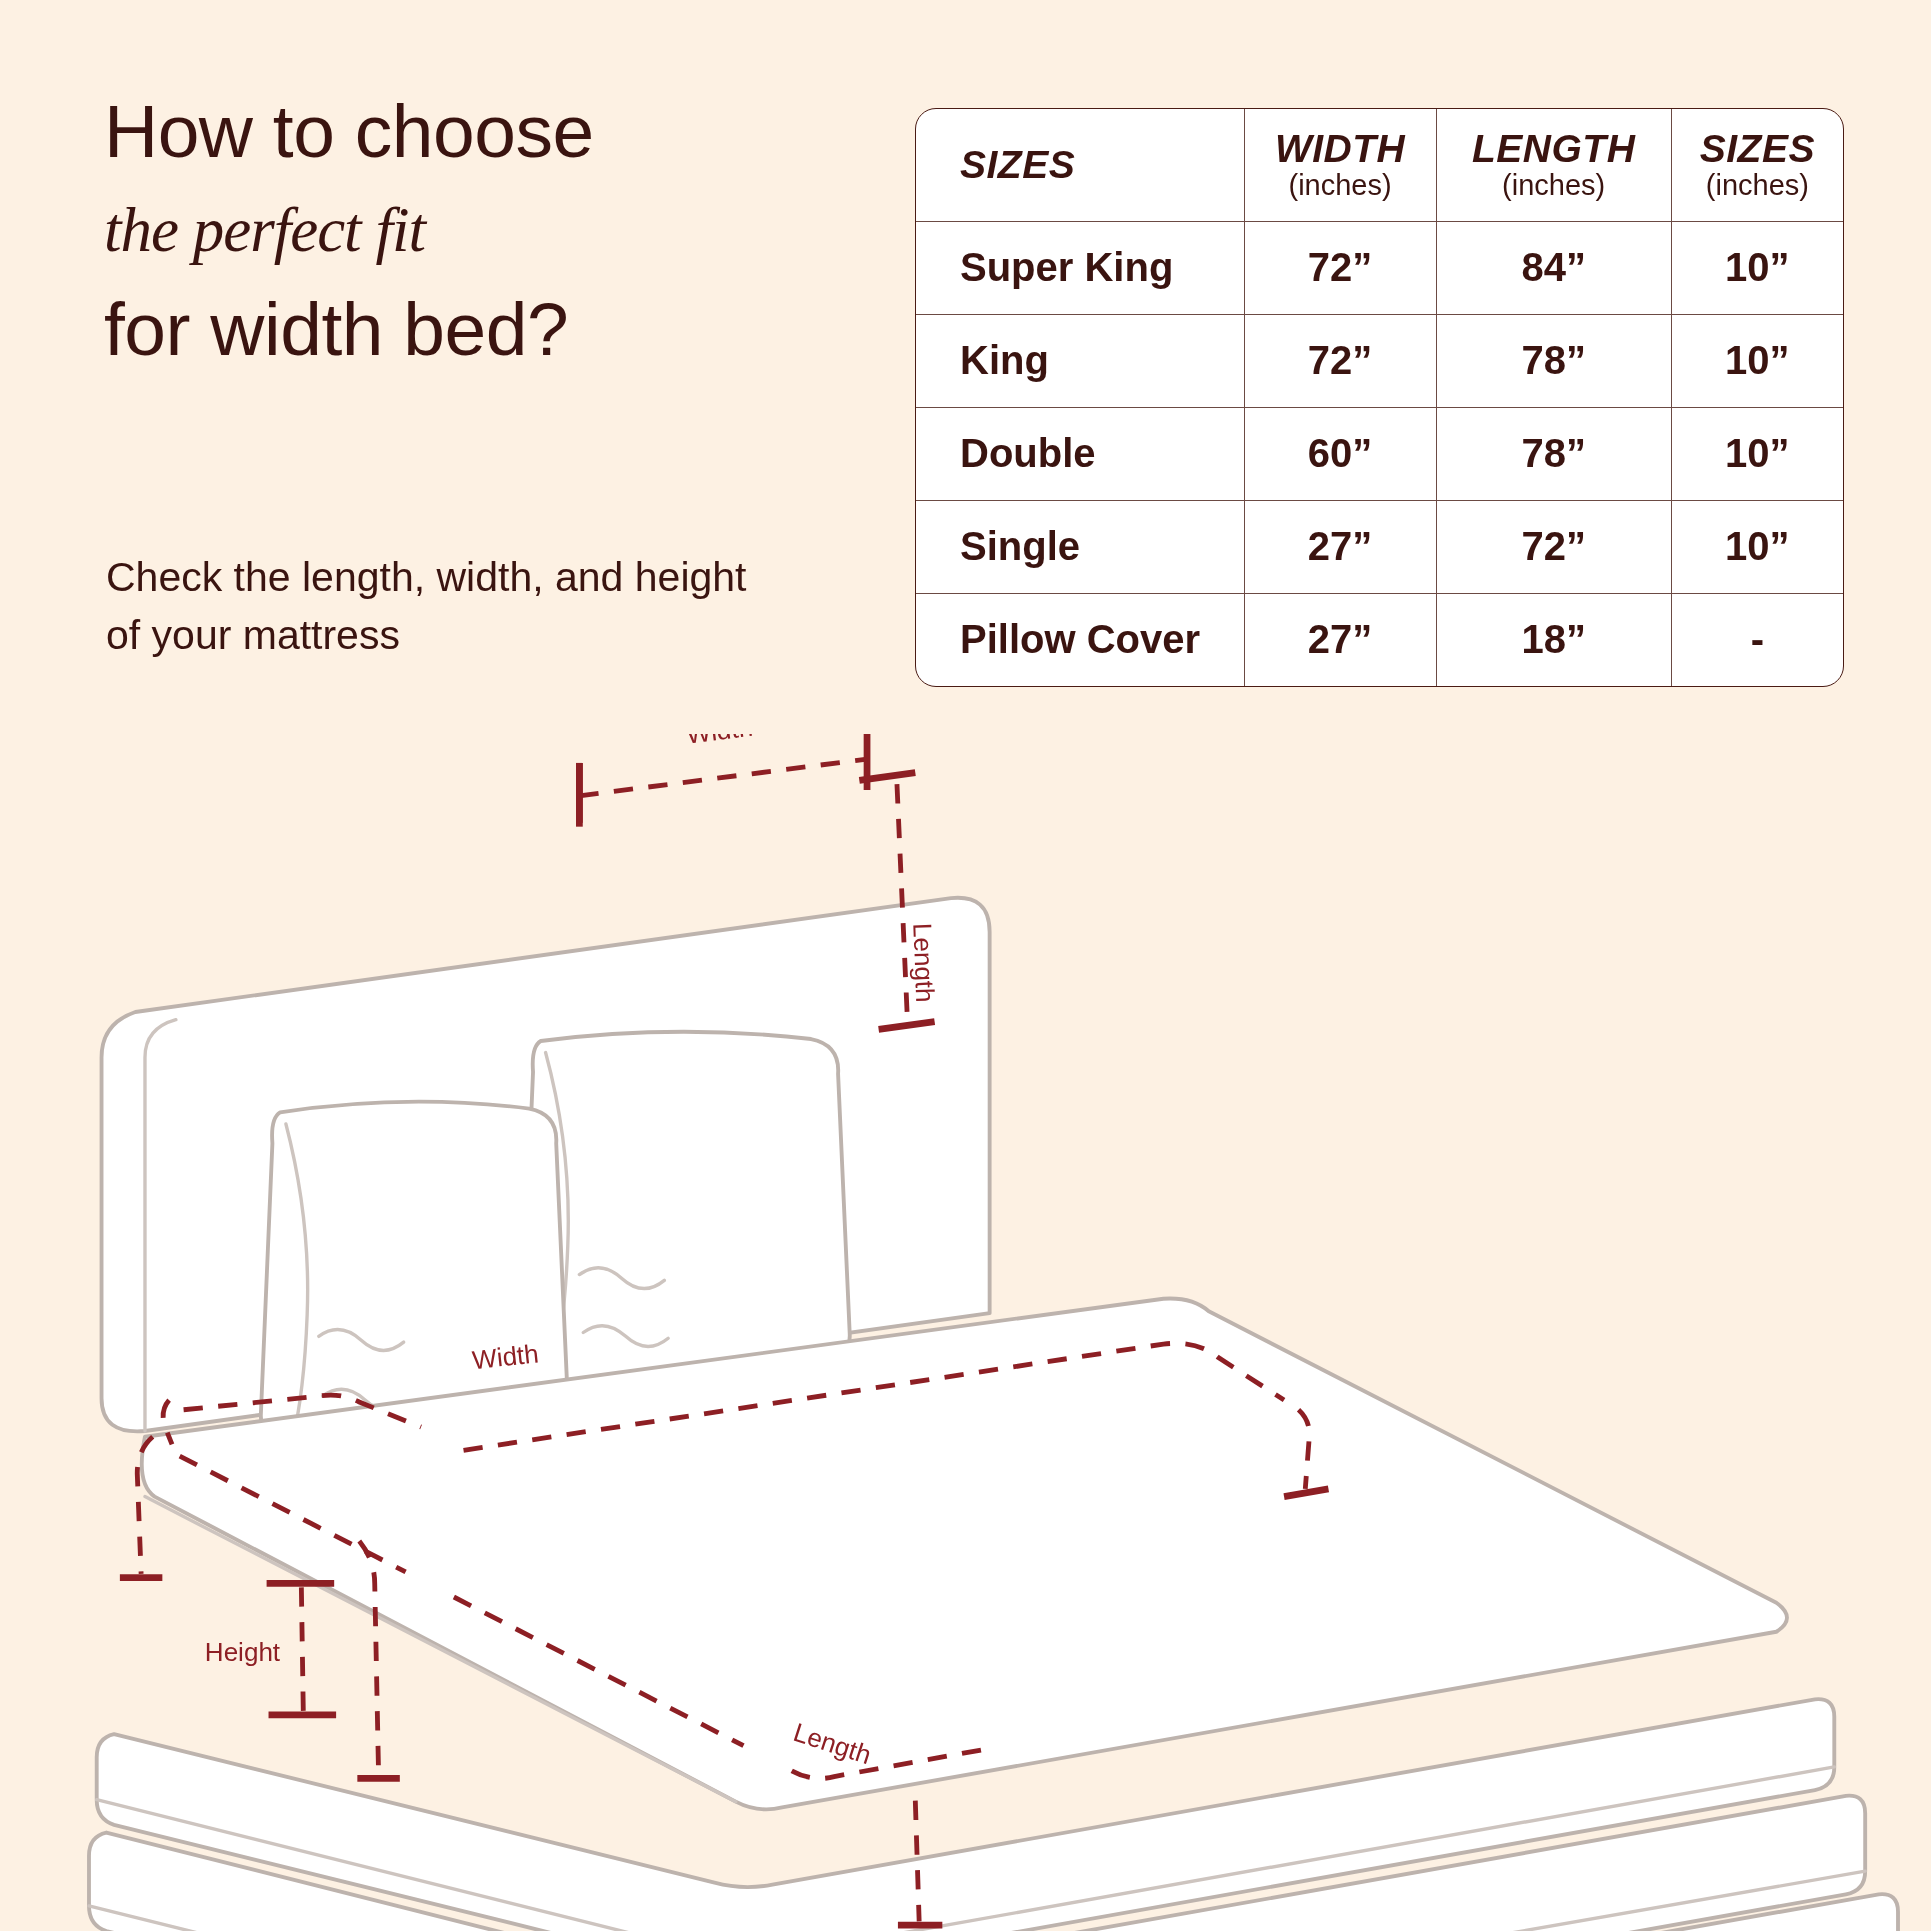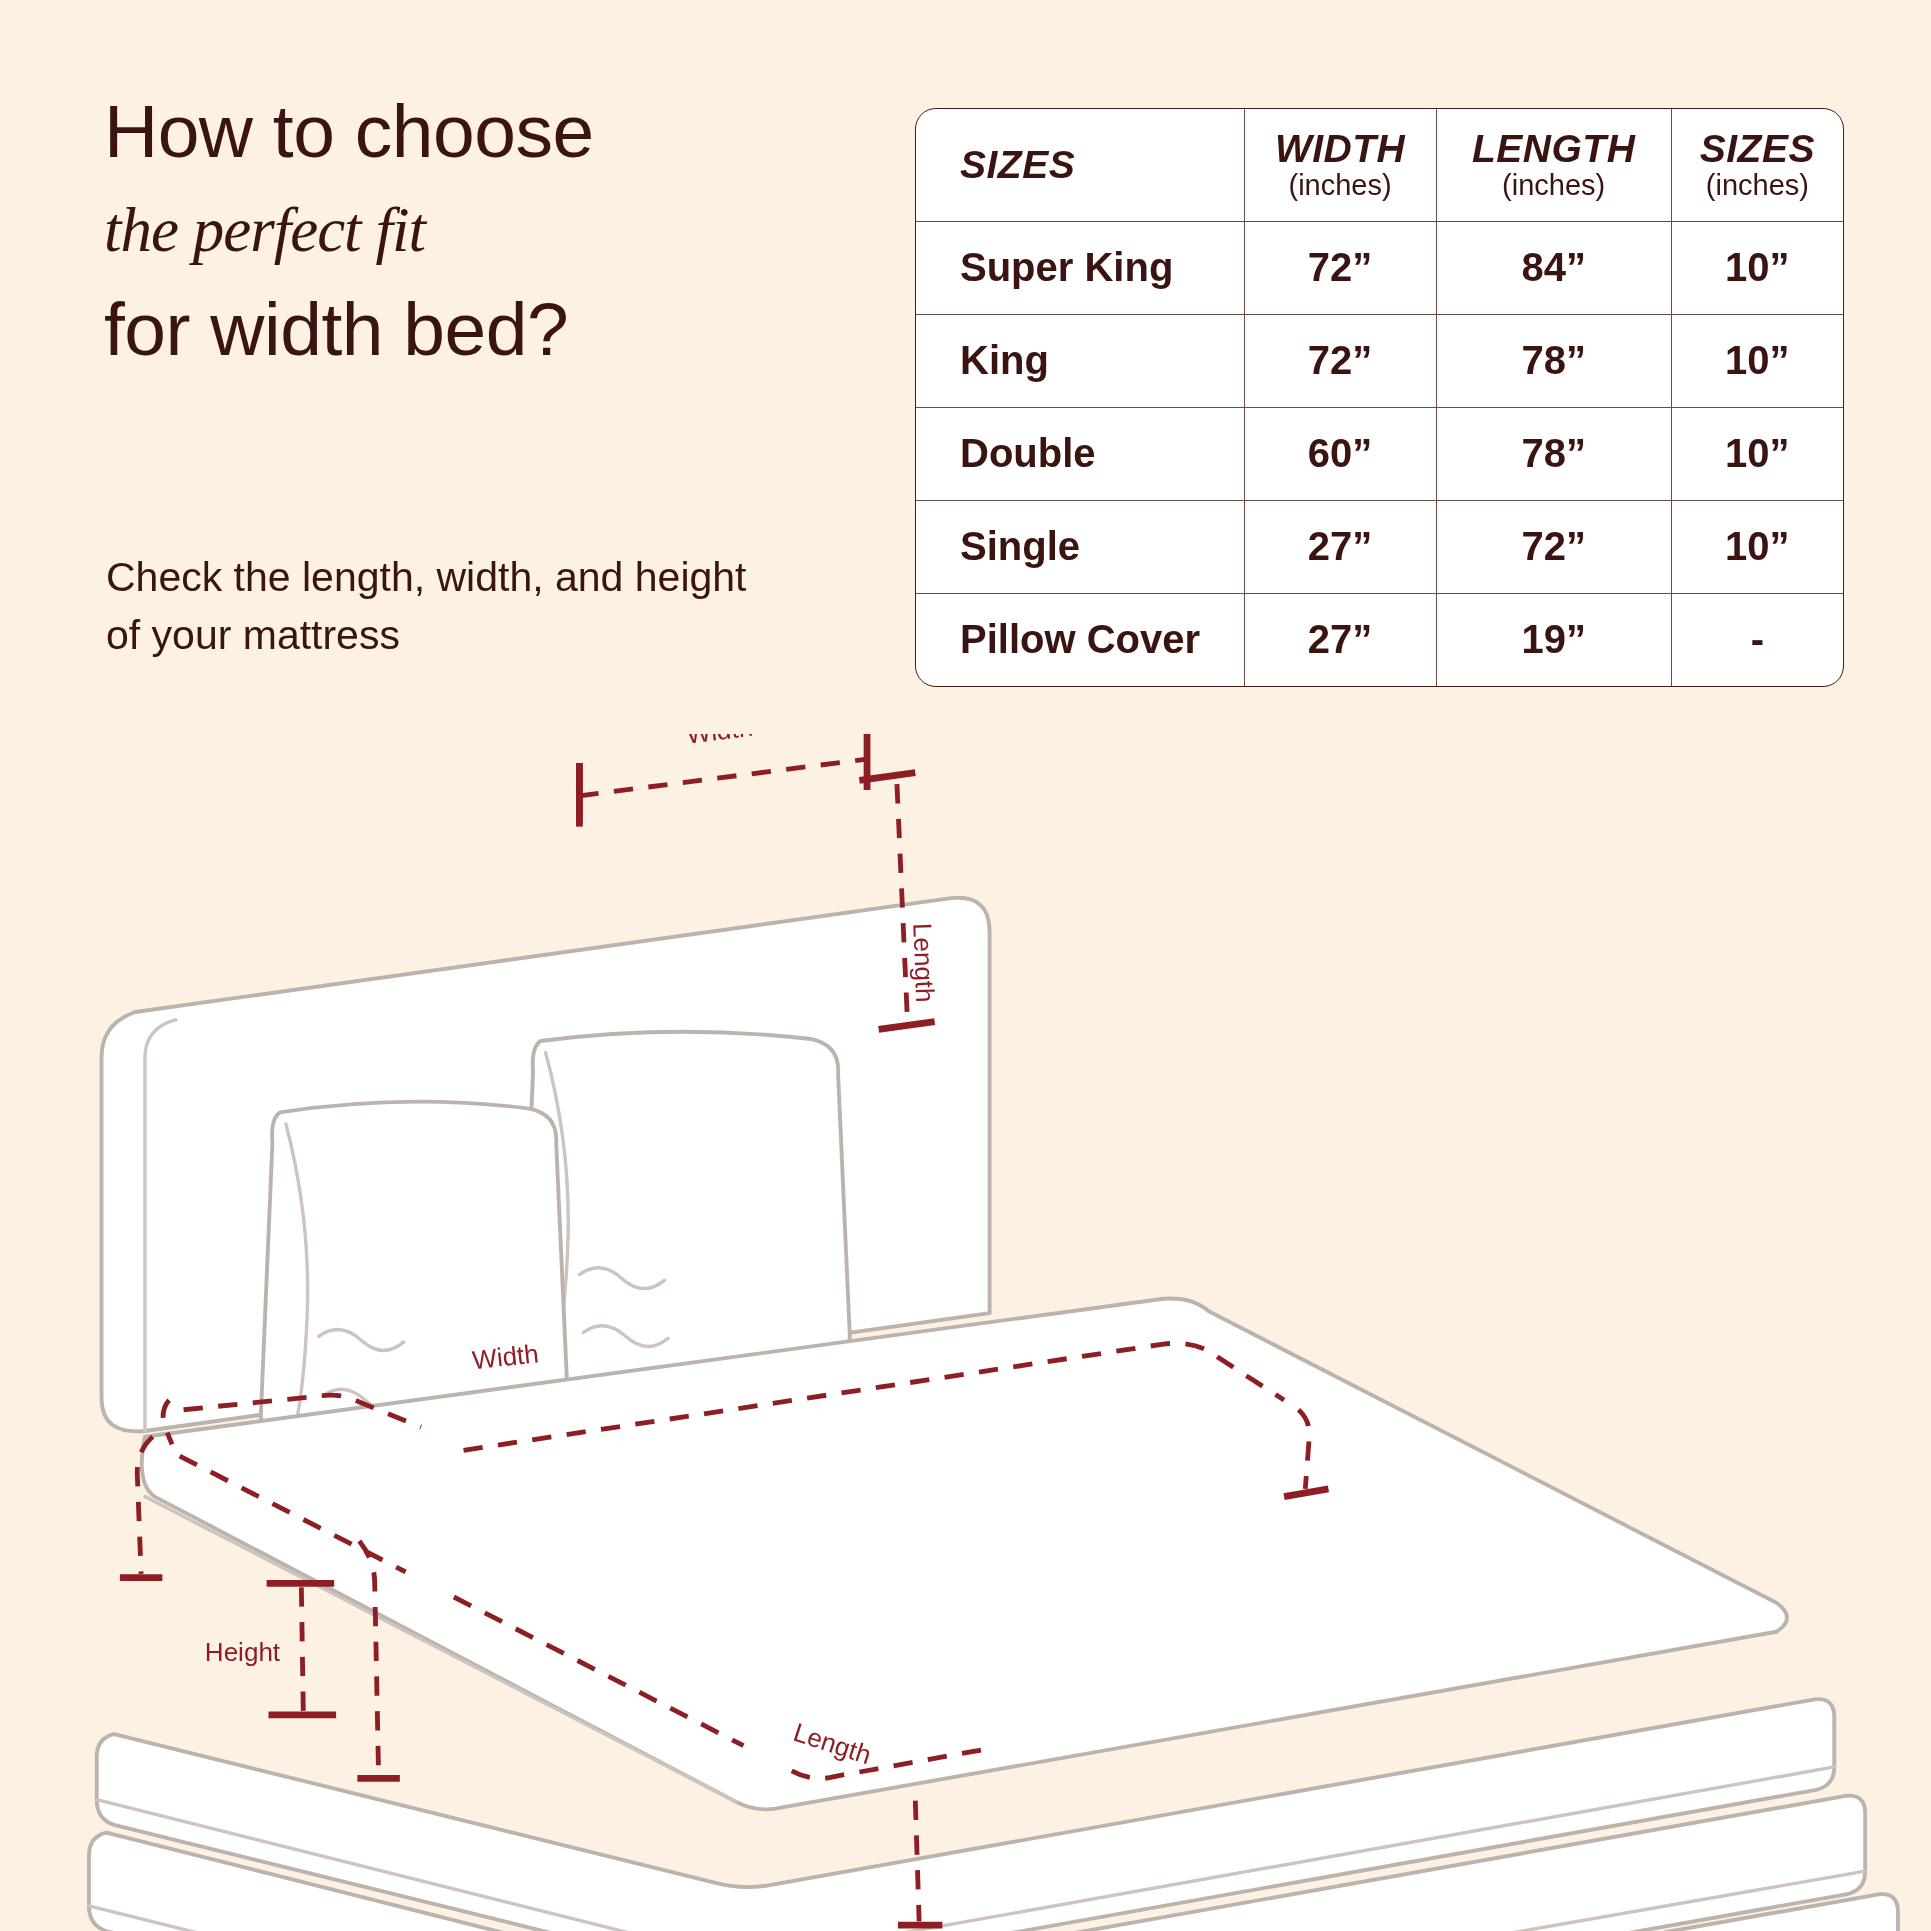--- a/index.html
+++ b/index.html
@@ -155,21 +155,21 @@
         </tr>
         <tr>
           <td class="col-size">Single</td>
           <td class="col-num">27”</td>
           <td class="col-num">72”</td>
           <td class="col-num">10”</td>
         </tr>
         <tr>
           <td class="col-size">Pillow Cover</td>
           <td class="col-num">27”</td>
-          <td class="col-num">19”</td>
+          <td class="col-num">18”</td>
           <td class="col-num">-</td>
         </tr>
       </tbody>
     </table>
   </div>
 
   <div class="bed-wrap">
     <svg class="bed-svg" viewBox="0 0 2000 1240" xmlns="http://www.w3.org/2000/svg">
       <defs>
         <style>

